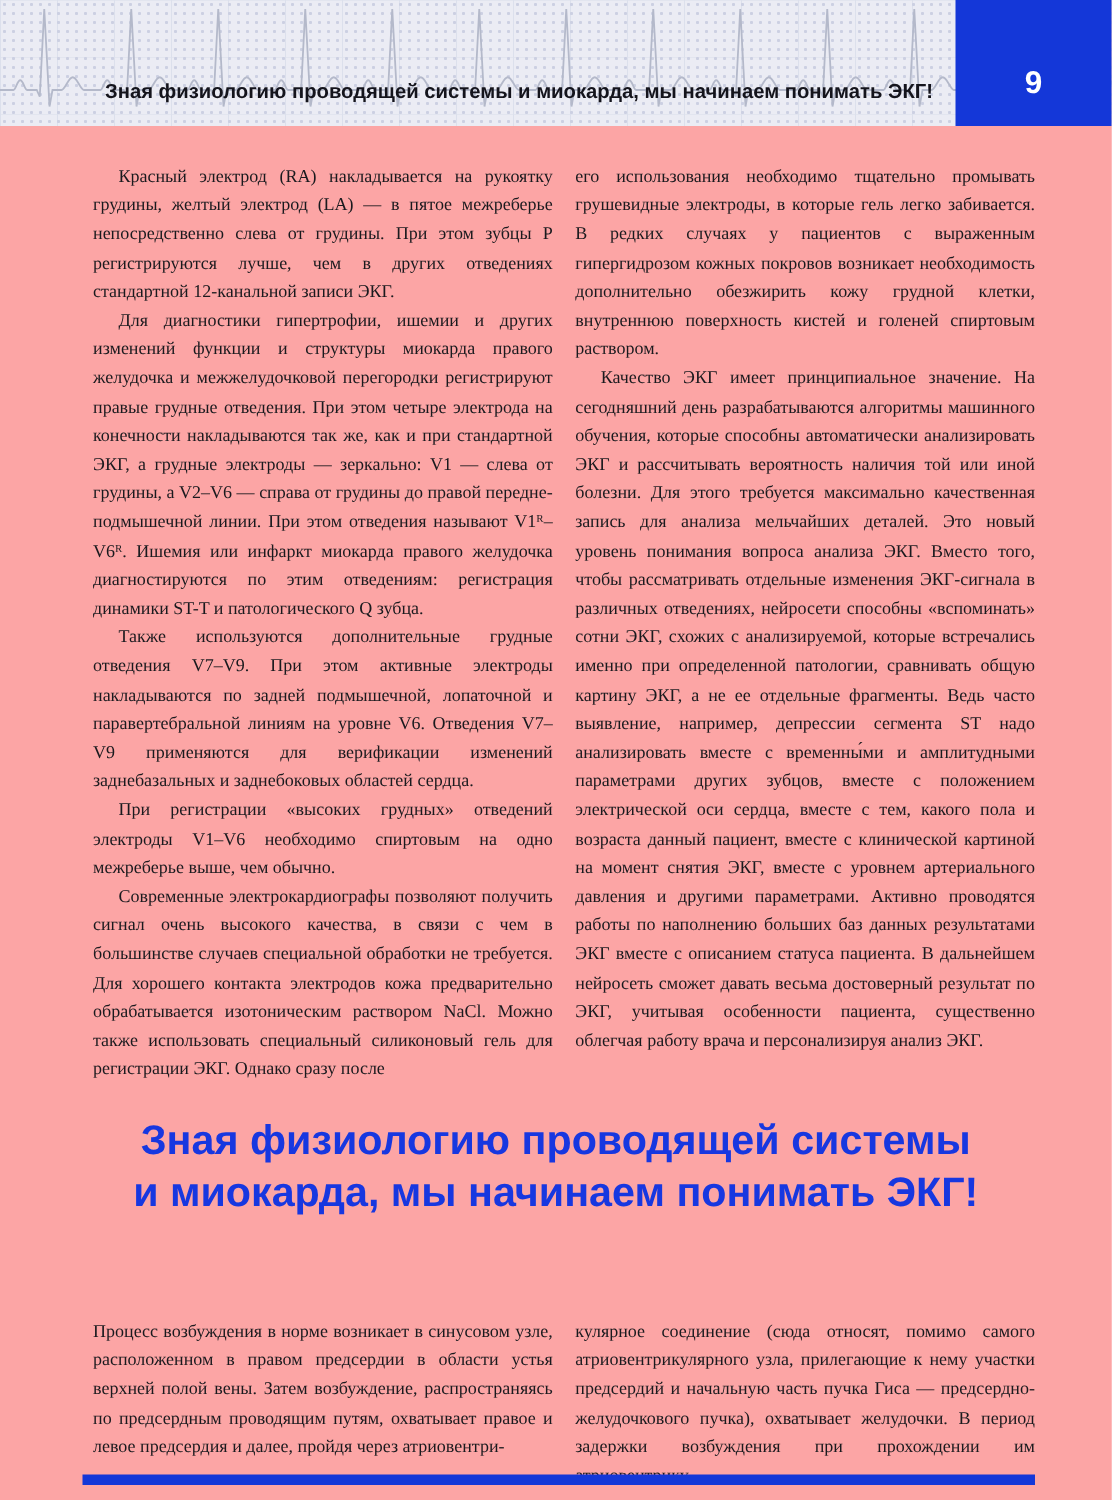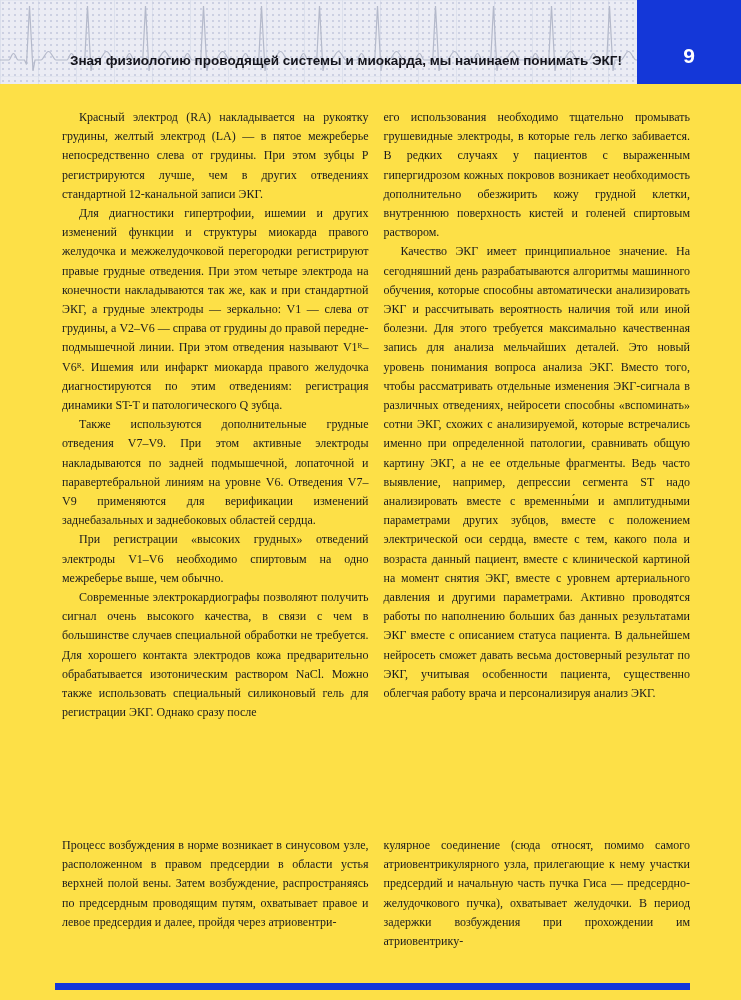--- a/index.html
+++ b/index.html
@@ -1,21 +1,21 @@
 <!DOCTYPE html>
 <html lang="ru"><head>
 <meta charset="utf-8">
 <style>
   html,body { margin:0; padding:0; }
   body {
     width:741px; height:1000px; position:relative;
     background:#ffffff; overflow:hidden;
     font-family:"Liberation Serif", serif;
   }
-  .page { position:absolute; inset:0; background:#fde047;padding-left:24px; }
+  .page { position:absolute; inset:0; background:#fca5a5;padding-left:24px; }
 
   
   .running-header { position:absolute; top:0; left:0; width:741px; height:84px; }
   .ecg-strip {
     position:absolute; inset:0;
     background-color:#ebecf4;
     background-image:
       radial-gradient(circle, #ccd0e2 0.9px, rgba(0,0,0,0) 1.1px),
       linear-gradient(90deg, #dce0ec 1px, rgba(0,0,0,0) 1px),
       linear-gradient(#e2e5ef 1px, rgba(0,0,0,0) 1px);
@@ -30,21 +30,21 @@
   .page-number-box {
     position:absolute; top:0; right:0; width:104px; height:84px;
     background:#1437d8; color:#ffffff; box-sizing:border-box;
     display:flex; align-items:center; justify-content:center; padding-top:28px;
     font-family:"Liberation Sans", sans-serif; font-weight:700; font-size:21px;
   }
 
   
   .two-col { position:absolute; left:62px; width:628px; display:flex; gap:15px; }
   .upper { top:108px; }
-  .lower { top:836px; }
+  .lower { top:878px; }
   .col { width:306.5px; }
   .col p {
     margin:0; font-size:12px; line-height:19.2px; text-align:justify;
     color:#1a1a1e; hyphens:auto;font-family:Liberation Serif, serif; -webkit-hyphens:auto;
   }
   .col p.indent { text-indent:17px; }
 
   
   .chapter-heading {
     position:absolute; left:0; top:742px; width:741px; margin:0;
@@ -98,20 +98,24 @@
       <p class="indent">Также используются дополнительные грудные отведения V7–V9. При этом активные электроды накладываются по задней подмышечной, лопаточной и паравертебральной линиям на уровне V6. Отведения V7–V9 применяются для верификации изменений заднебазальных и заднебоковых областей сердца.</p>
       <p class="indent">При регистрации «высоких грудных» отведений электроды V1–V6 необходимо спиртовым на одно межреберье выше, чем обычно.</p>
       <p class="indent">Современные электрокардиографы позволяют получить сигнал очень высокого качества, в связи с чем в большинстве случаев специальной обработки не требуется. Для хорошего контакта электродов кожа предварительно обрабатывается изотоническим раствором NaCl. Можно также использовать специальный силиконовый гель для регистрации ЭКГ. Однако сразу после</p>
     </div>
     <div class="col">
       <p>его использования необходимо тщательно промывать грушевидные электроды, в которые гель легко забивается. В редких случаях у пациентов с выраженным гипергидрозом кожных покровов возникает необходимость дополнительно обезжирить кожу грудной клетки, внутреннюю поверхность кистей и голеней спиртовым раствором.</p>
       <p class="indent">Качество ЭКГ имеет принципиальное значение. На сегодняшний день разрабатываются алгоритмы машинного обучения, которые способны автоматически анализировать ЭКГ и рассчитывать вероятность наличия той или иной болезни. Для этого требуется максимально качественная запись для анализа мельчайших деталей. Это новый уровень понимания вопроса анализа ЭКГ. Вместо того, чтобы рассматривать отдельные изменения ЭКГ-сигнала в различных отведениях, нейросети способны «вспоминать» сотни ЭКГ, схожих с анализируемой, которые встречались именно при определенной патологии, сравнивать общую картину ЭКГ, а не ее отдельные фрагменты. Ведь часто выявление, например, депрессии сегмента ST надо анализировать вместе с временны́ми и амплитудными параметрами других зубцов, вместе с положением электрической оси сердца, вместе с тем, какого пола и возраста данный пациент, вместе с клинической картиной на момент снятия ЭКГ, вместе с уровнем артериального давления и другими параметрами. Активно проводятся работы по наполнению больших баз данных результатами ЭКГ вместе с описанием статуса пациента. В дальнейшем нейросеть сможет давать весьма достоверный результат по ЭКГ, учитывая особенности пациента, существенно облегчая работу врача и персонализируя анализ ЭКГ.</p>
     </div>
   </section>
 
+  <h1 class="chapter-heading">
+    <span>Зная физиологию проводящей системы</span>
+    <span>и миокарда, мы начинаем понимать ЭКГ!</span>
+  </h1>
 
   <section class="two-col lower">
     <div class="col">
       <p>Процесс возбуждения в норме возникает в синусовом узле, расположенном в правом предсердии в области устья верхней полой вены. Затем возбуждение, распространяясь по предсердным проводящим путям, охватывает правое и левое предсердия и далее, пройдя через атриовентри-</p>
     </div>
     <div class="col">
       <p>кулярное соединение (сюда относят, помимо самого атриовентрикулярного узла, прилегающие к нему участки предсердий и начальную часть пучка Гиса — предсердно-желудочкового пучка), охватывает желудочки. В период задержки возбуждения при прохождении им атриовентрику-</p>
     </div>
   </section>
 

